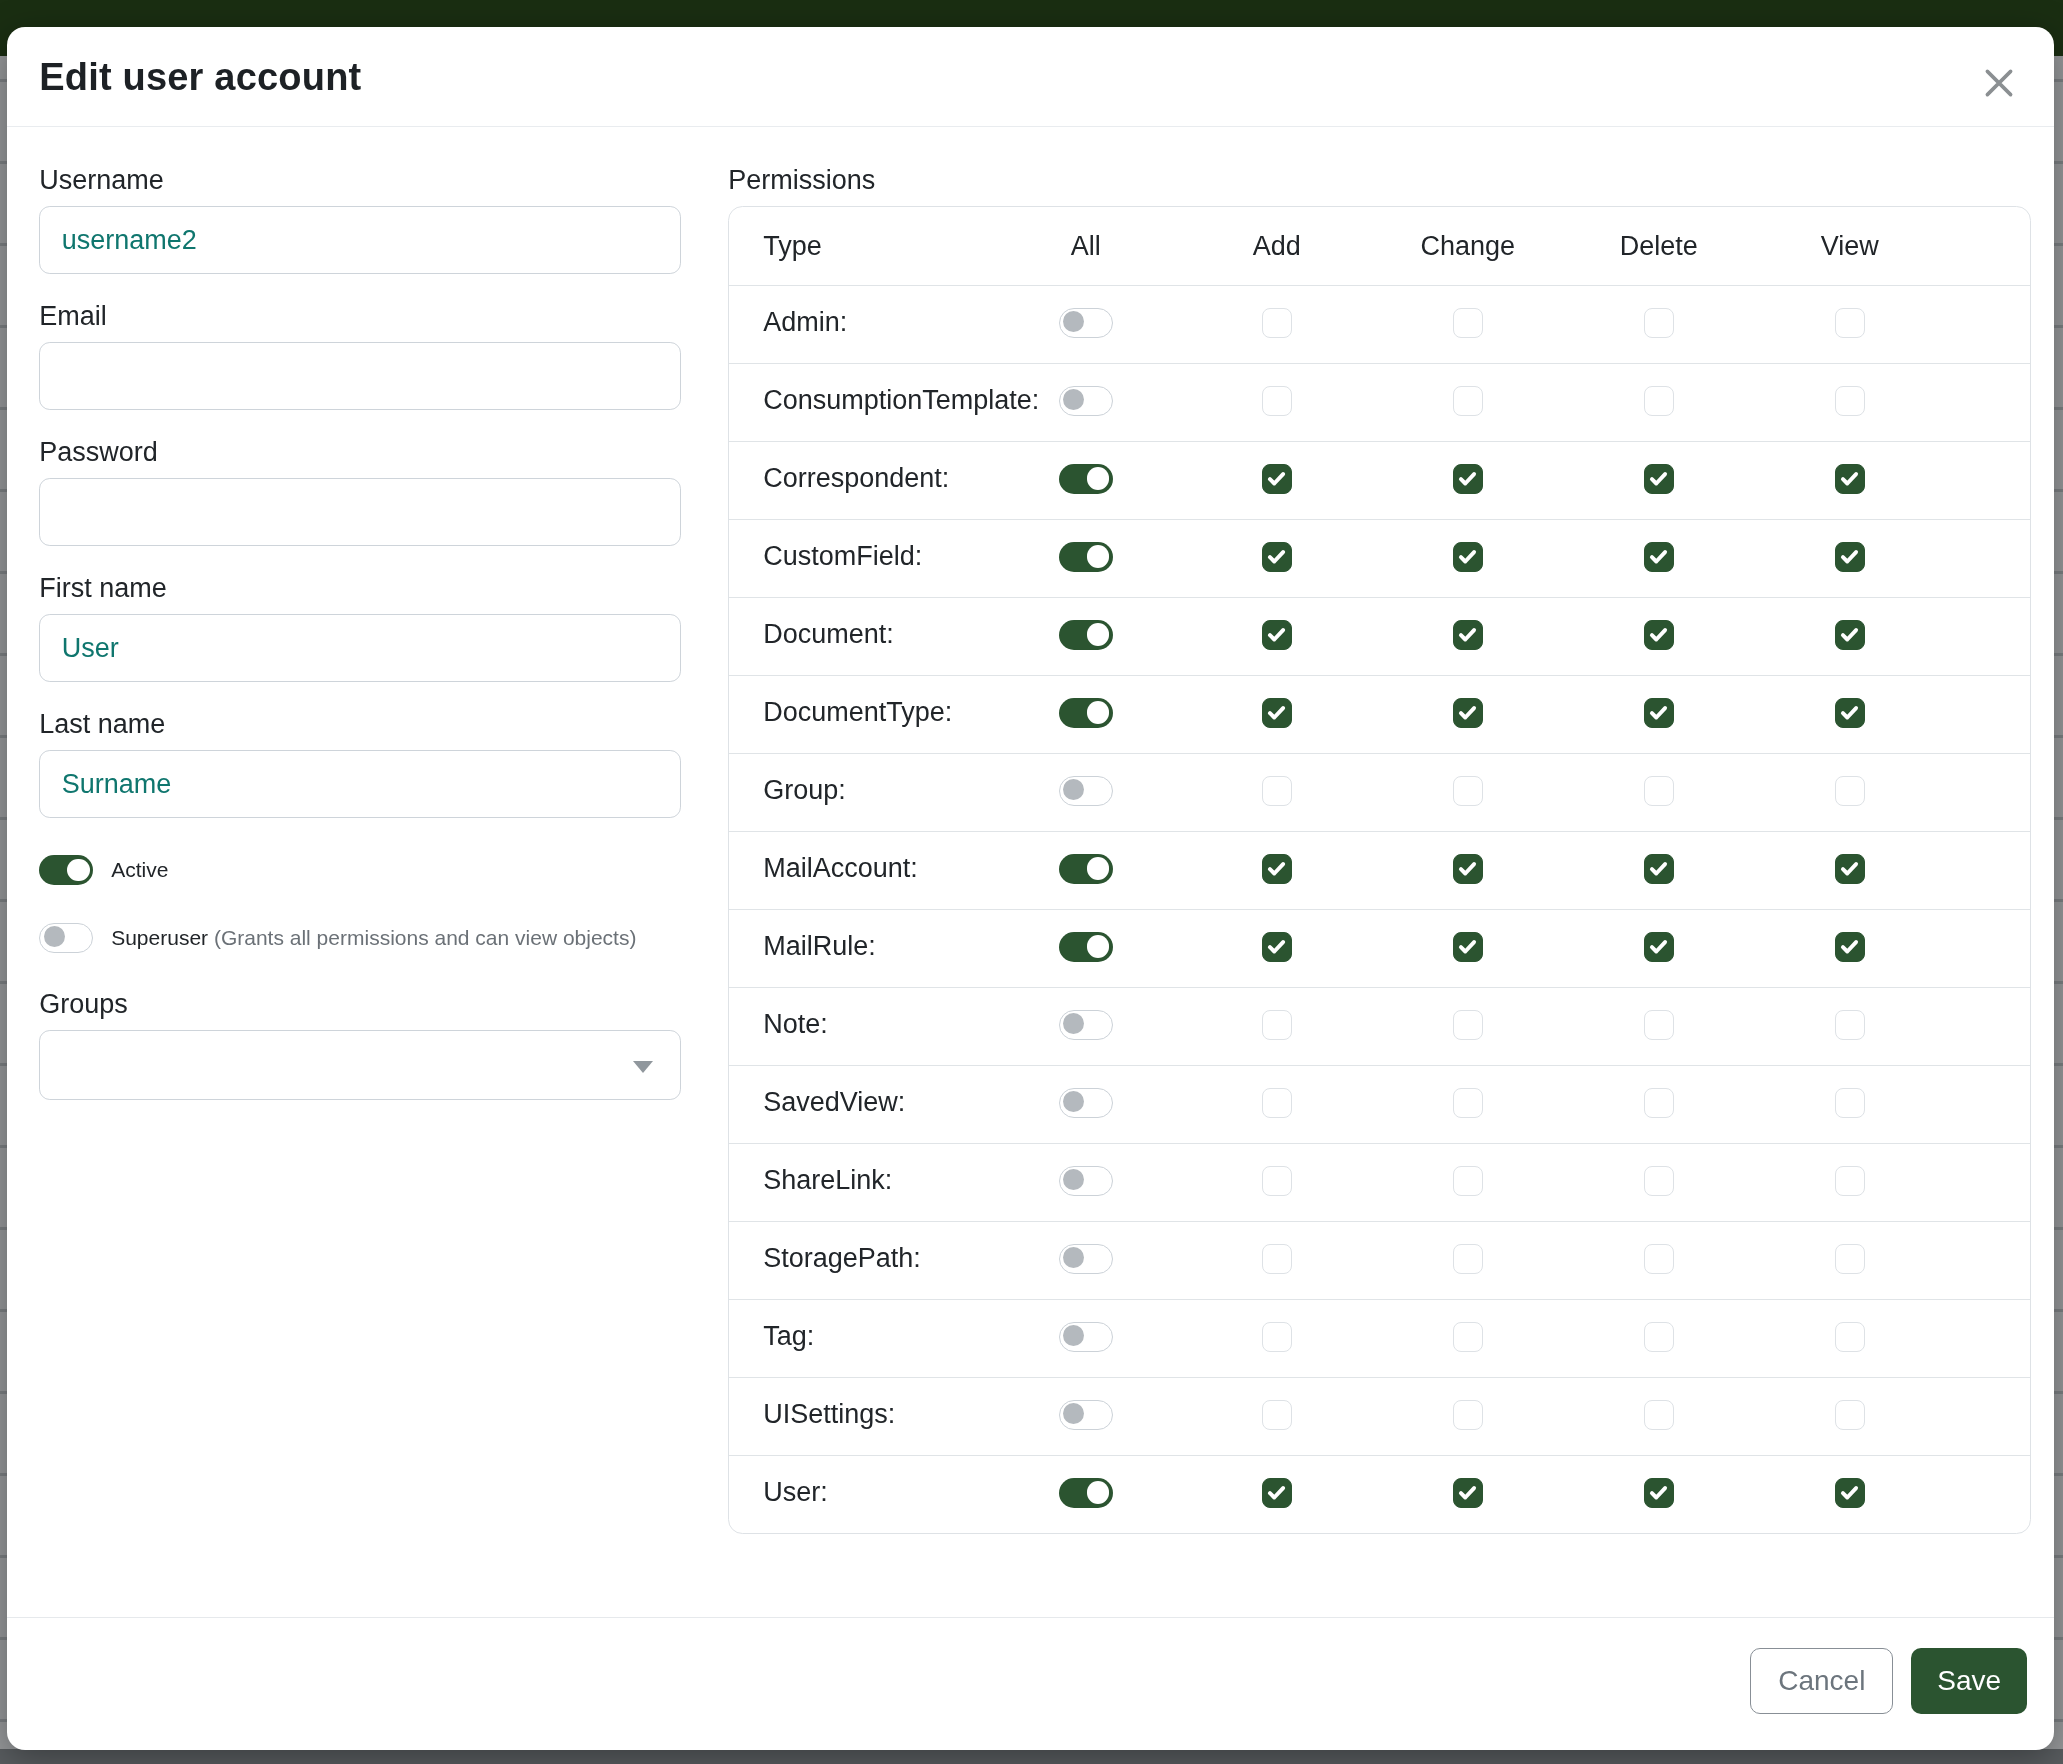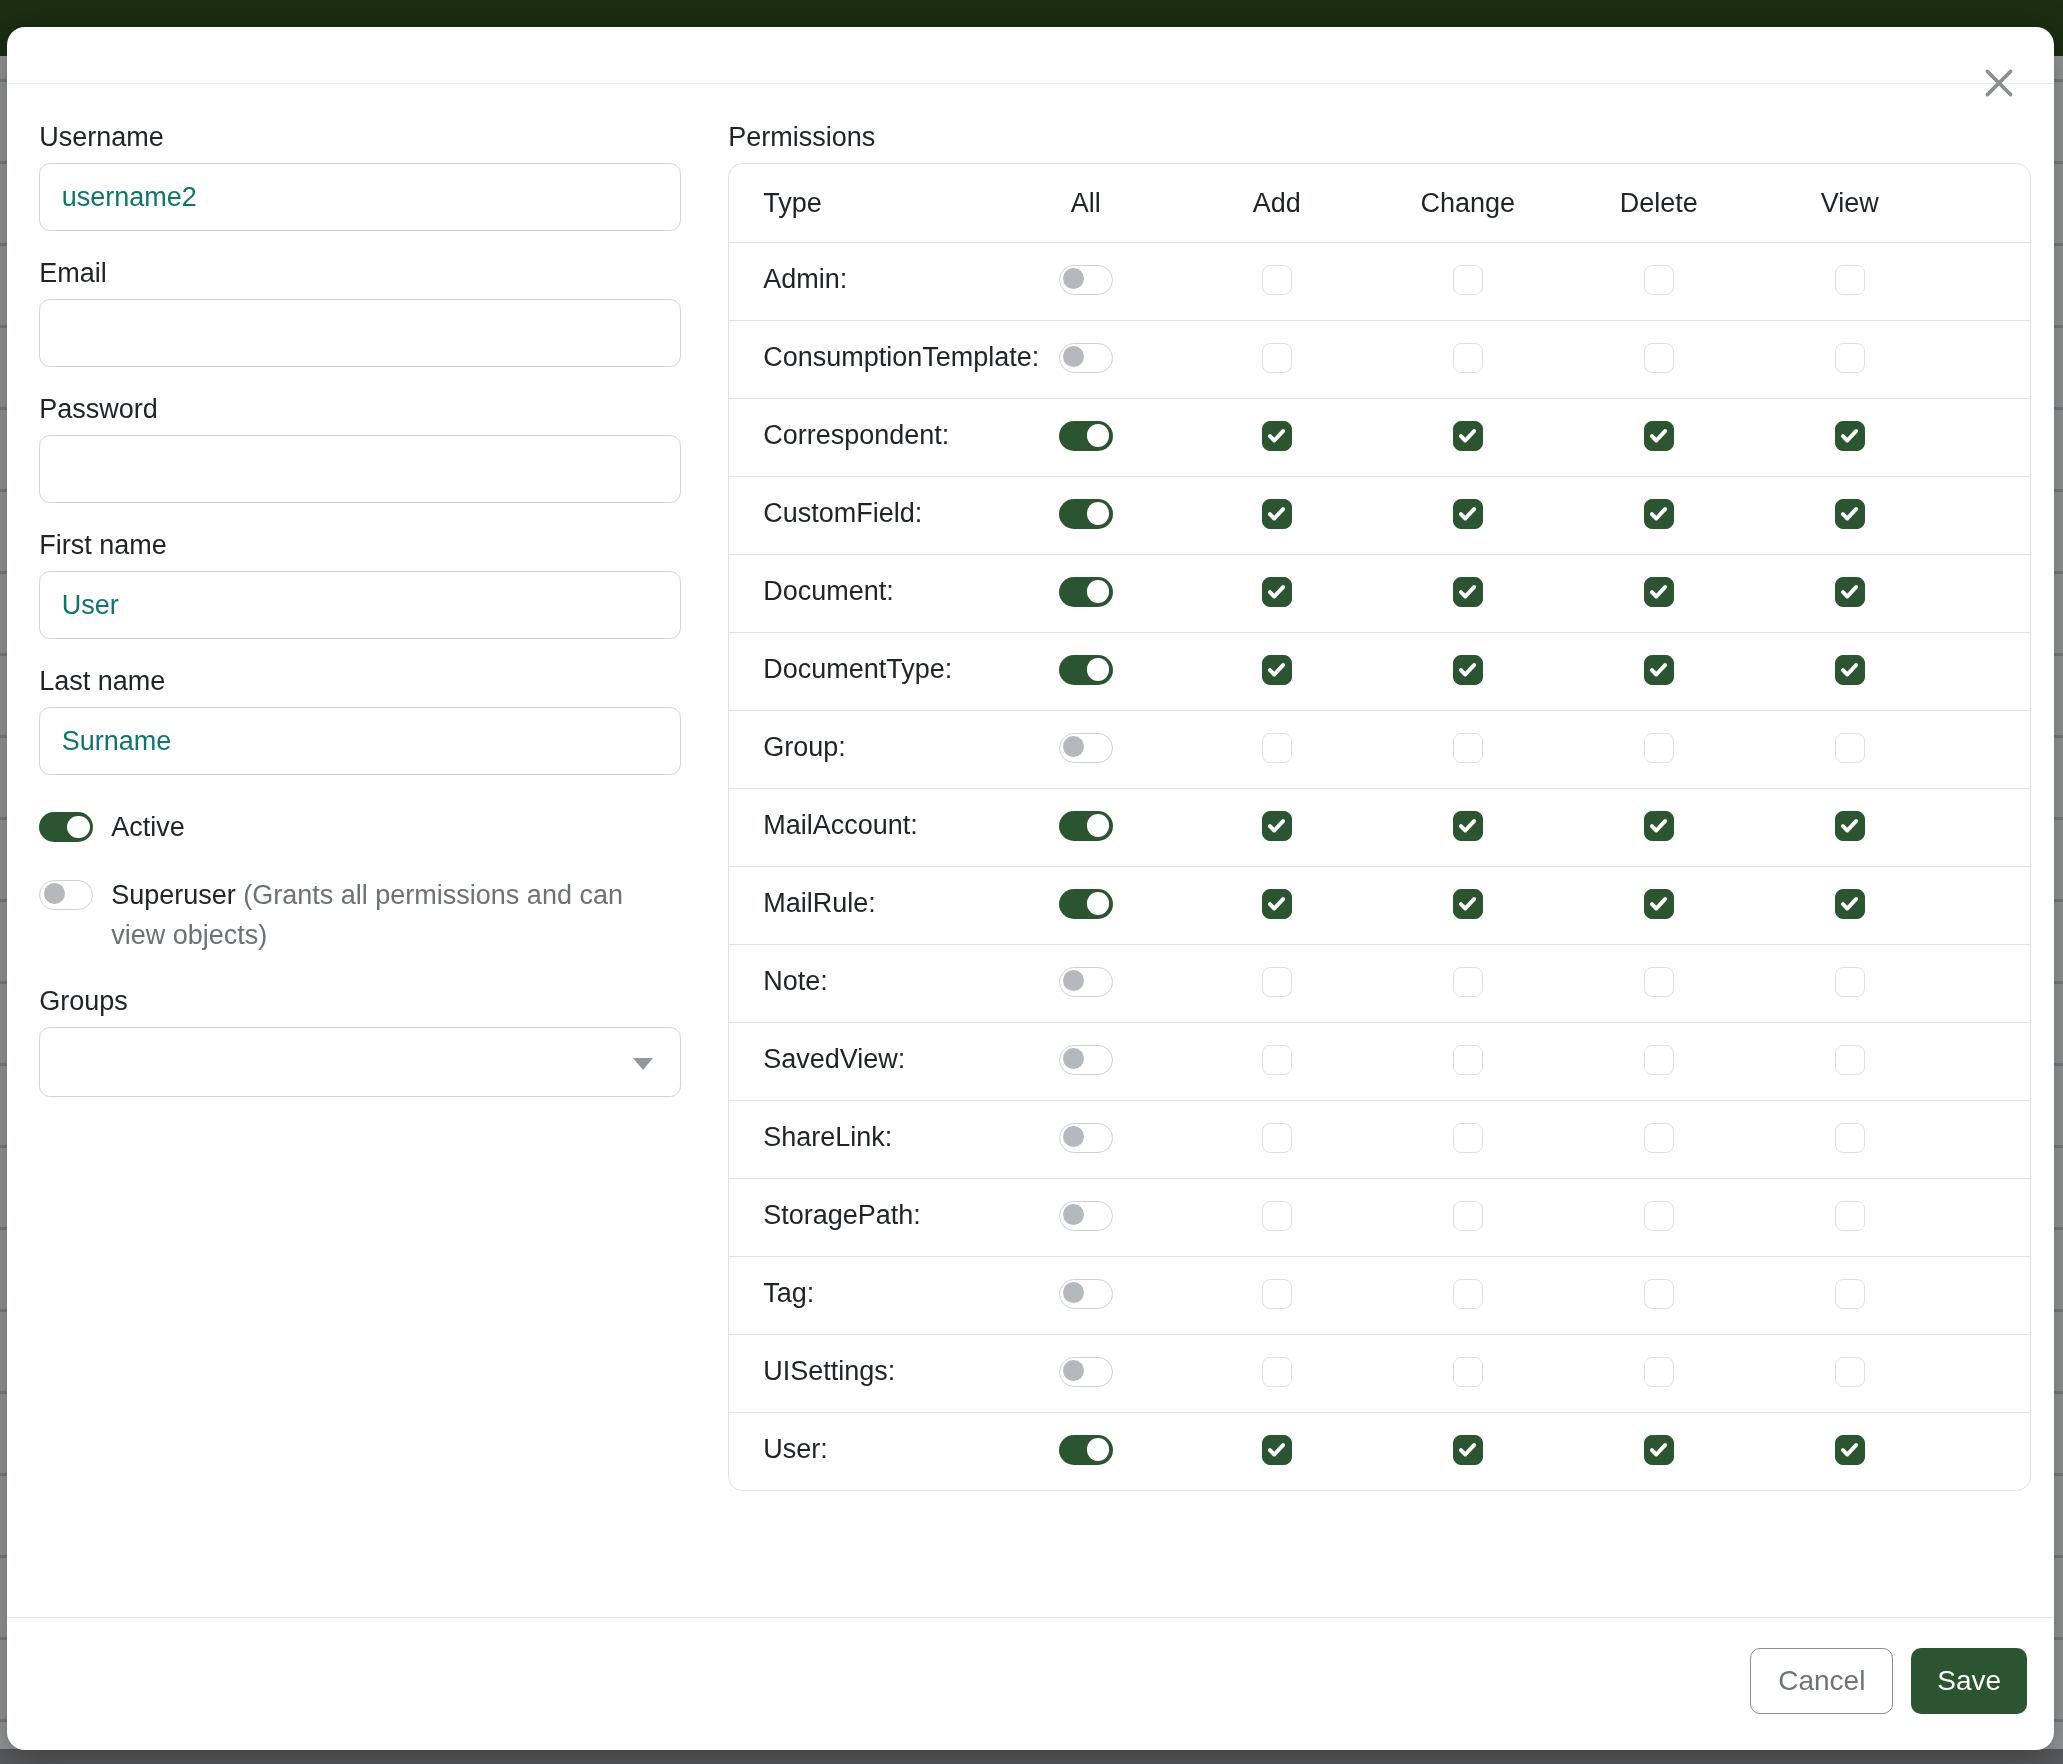--- a/index.html
+++ b/index.html
@@ -48,21 +48,21 @@
   .field { margin-bottom:27px; }
   .field-label, .perm-title { display:block; font-size:27px; font-weight:500; color:#212529; margin-bottom:10px; }
   .text-input {
     width:100%; height:68px; border:1.8px solid #ced4da; border-radius:10.8px;
     padding:0 21.6px; font-size:27px; color:#0f766e; background:#fff; outline:none;
     font-family:"Liberation Sans", sans-serif;
   }
 
   .check-row { display:flex; align-items:center; gap:18px; margin:32px 0 0 0; }
   .check-row.top { align-items:flex-start; margin-top:28px; }
-  .chk-label { font-size:27px; font-weight:500; line-height:40px; }
+  .chk-label { font-size:21px; font-weight:500; line-height:40px; }
   .chk-text-wrap { max-width:558px; }
   .hint { color:#6b7177; font-weight:400; }
 
   
   .switch { position:relative; width:54px; height:30px; border-radius:15.3px; flex:0 0 auto; cursor:pointer; }
   .switch.on  { background:#2b5430; }
   .switch.on::after  { content:""; position:absolute; top:3.6px; right:3.6px; width:22.5px; height:22.5px; border-radius:50%; background:#fff; }
   .switch.off { background:#fff; border:1.8px solid #ccd2d8; }
   .switch.off::after { content:""; position:absolute; top:2.7px; left:3.6px; width:21px; height:21px; border-radius:50%; background:#b4b9be; }
 
@@ -105,20 +105,21 @@
 <body>
 
 <div class="backdrop">
   <div class="navbar-strip"></div>
   <div class="bottom-strip"></div>
 </div>
 
 <div class="modal">
 
   <div class="modal-header">
+    <div class="modal-title">Edit user account</div>
     <button class="btn-close">
       <span style="display:flex">
         <svg width="34" height="34" viewBox="0 0 38 38">
             <path d="M6 6 L32 32 M32 6 L6 32" stroke="#8b8f92" stroke-width="4" stroke-linecap="round"></path>
           </svg>
       </span>
     </button>
   </div>
 
   <div class="modal-body">

